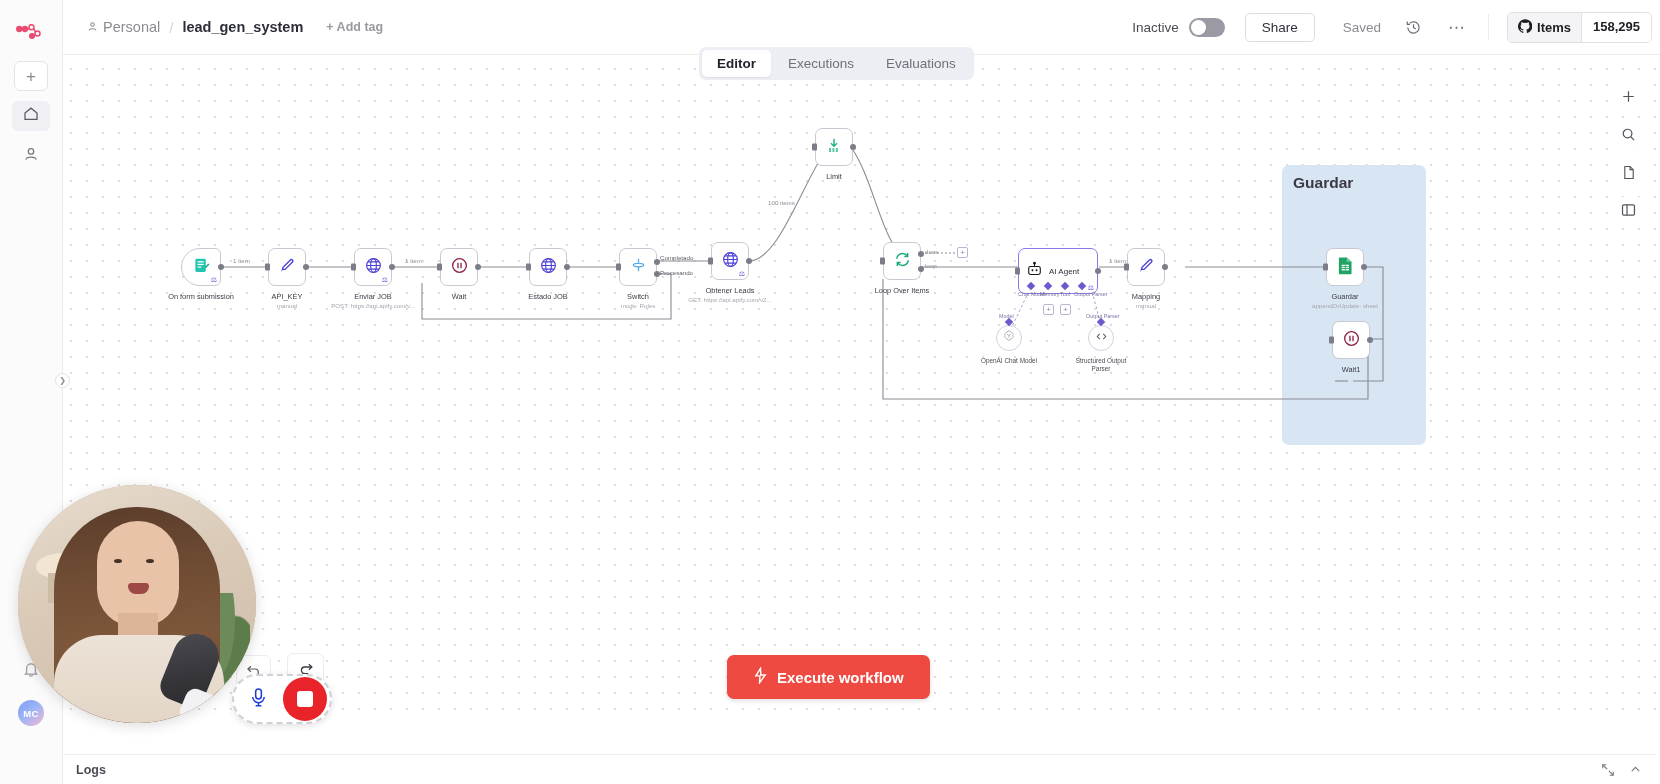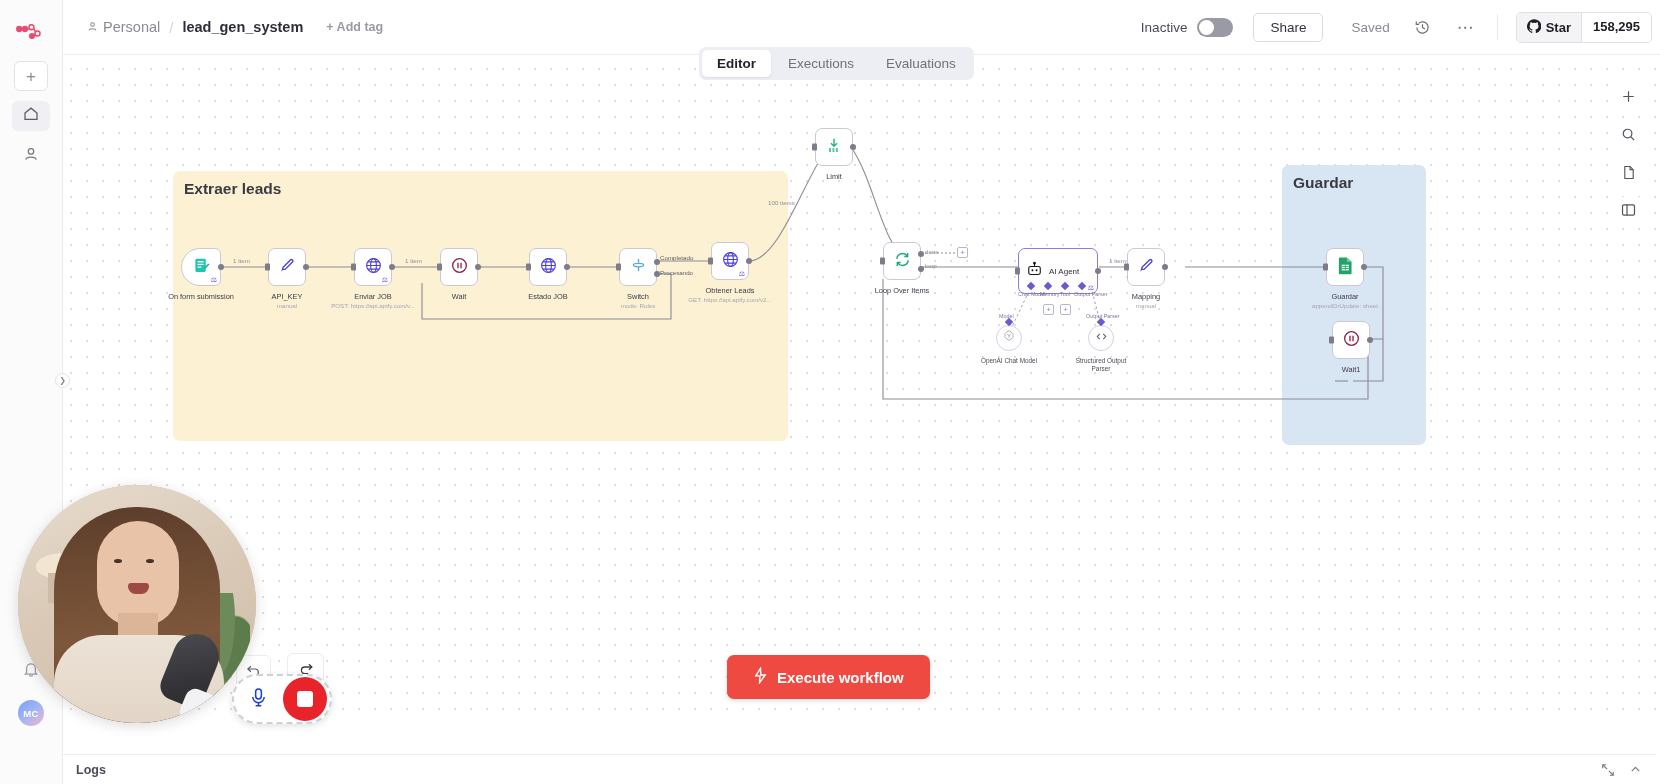--- a/index.html
+++ b/index.html
@@ -368,38 +368,35 @@
       </span>
       <span class="hdr-dots">⋯</span>
       <div class="hdr-divider"></div>
       <div class="star-wrap">
         <span class="star-btn">
           <span>
             <svg width="14" height="14" viewBox="0 0 16 16" fill="#1d1d24">
               <path d="M8 0.3a8 8 0 0 0-2.5 15.6c.4.1.55-.17.55-.38v-1.3c-2.2.5-2.67-1.07-2.67-1.07-.36-.92-.89-1.17-.89-1.17-.73-.5.06-.49.06-.49.8.06 1.23.83 1.23.83.71 1.23 1.87.87 2.33.67.07-.52.28-.87.5-1.07-1.75-.2-3.6-.88-3.6-3.9 0-.86.3-1.56.8-2.11-.08-.2-.35-1 .08-2.08 0 0 .66-.21 2.2.8a7.5 7.5 0 0 1 4 0c1.52-1.01 2.19-.8 2.19-.8.43 1.07.16 1.87.08 2.07.5.56.8 1.26.8 2.12 0 3.03-1.86 3.7-3.63 3.89.29.25.54.73.54 1.48v2.2c0 .21.15.47.56.38A8 8 0 0 0 8 .3z"></path>
             </svg>
           </span>
-          <span>Star</span>
+          <span>Items</span>
         </span>
         <span class="star-count">158,295</span>
       </div>
     </div>
   </div>
 
   <div class="tabs">
     <div class="tab active">Editor</div>
     <div class="tab">Executions</div>
     <div class="tab">Evaluations</div>
   </div>
 
   <div class="canvas">
 
-    <div class="sticky sticky-extraer">
-      <div class="sticky-title">Extraer leads</div>
-    </div>
     <div class="sticky sticky-guardar">
       <div class="sticky-title">Guardar</div>
     </div>
 
     <svg class="wires" viewBox="0 0 1597 650">
       <g stroke="#8a8a94" stroke-width="1.1" fill="none">
 
         <path d="M158 206 H206"></path>
 
         <path d="M243 206 H292"></path>

